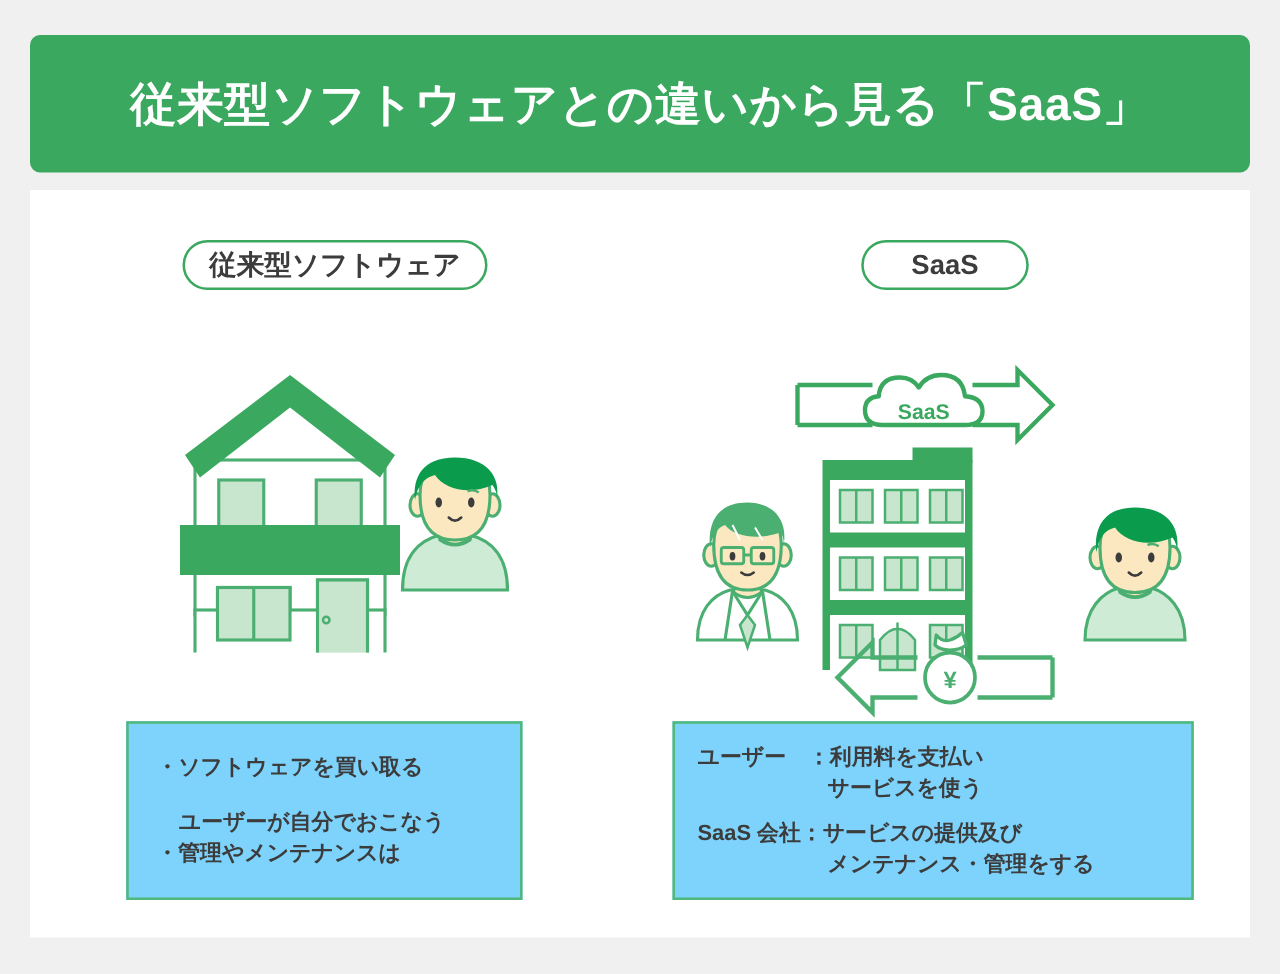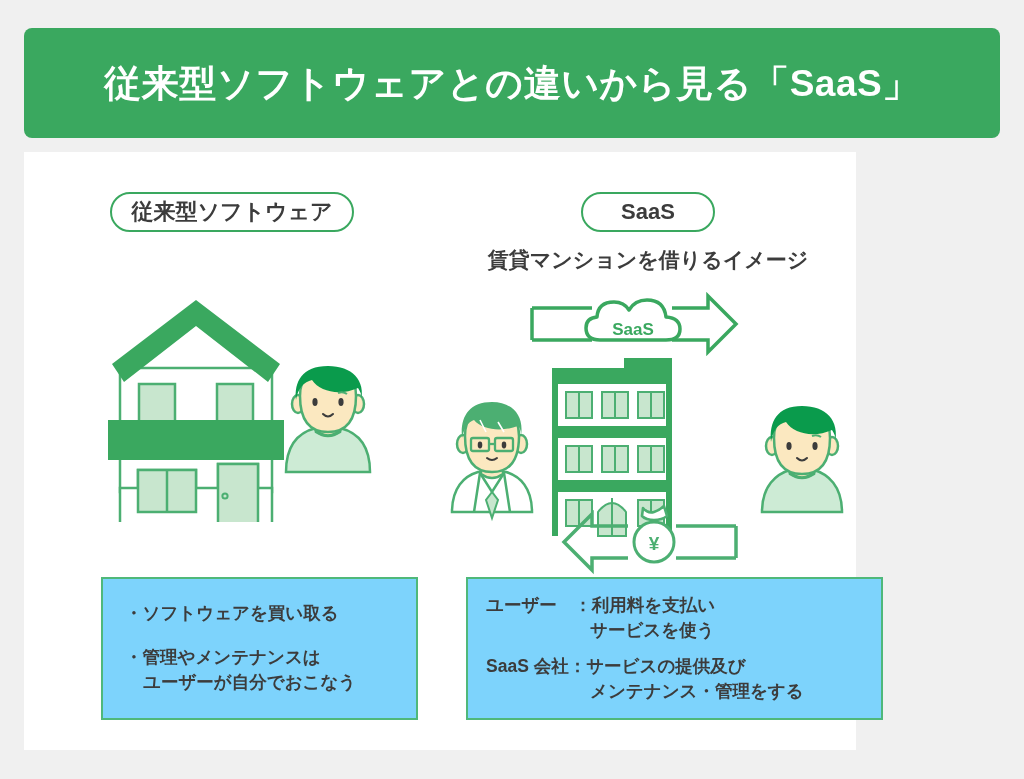--- a/index.html
+++ b/index.html
@@ -43,21 +43,21 @@
     letter-spacing: 0.5px;
     white-space: nowrap;
     line-height: 1;
   }
 
   
   .content-card {
     position: absolute;
     left: 24px;
     top: 152px;
-    width: 832px;
+    width: 976px;
     height: 598px;
     background: #ffffff;
   }
 
   .columns {
     position: absolute;
     inset: 0;
     display: flex;
   }
   .column {
@@ -217,35 +217,32 @@
               <path d="M41 48 Q46 53 51 48" fill="none" stroke="#3c3c3c" stroke-width="2" stroke-linecap="round"></path>
             </g>
           </svg>
         </div>
 
         <div class="note-box note-box-left">
           <div class="note-item">
             <div class="note-line">・ソフトウェアを買い取る</div>
           </div>
           <div class="note-item">
+            <div class="note-line note-sub">ユーザーが自分でおこなう</div>
             <div class="note-line">・管理やメンテナンスは</div>
-            <div class="note-line note-sub">ユーザーが自分でおこなう</div>
           </div>
         </div>
       </div>
 
       <div class="column">
 
         <div class="badge badge-right">
           <span class="badge-label">SaaS</span>
         </div>
 
-        <div class="caption">
-          <div>賃貸マンションを借りるイメージ</div>
-        </div>
 
         <div class="illustration">
           <svg width="420" height="290" viewBox="0 0 420 290">
 
             <g transform="translate(0,0)">
 
               <path d="M92 16 L152 16 M92 16 L92 48 M92 48 L152 48" fill="none" stroke="#3aa85f" stroke-width="3.5"></path>
 
               <path d="M232 16 L268 16 L268 4 L296 32 L268 60 L268 48 L232 48" fill="none" stroke="#3aa85f" stroke-width="3.5" stroke-linejoin="miter"></path>
 

